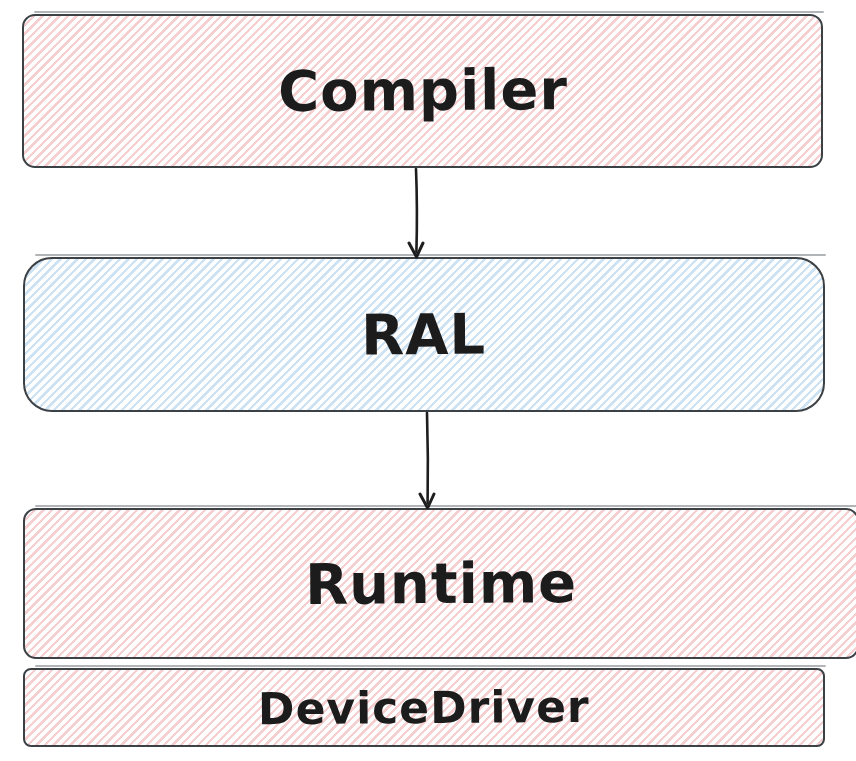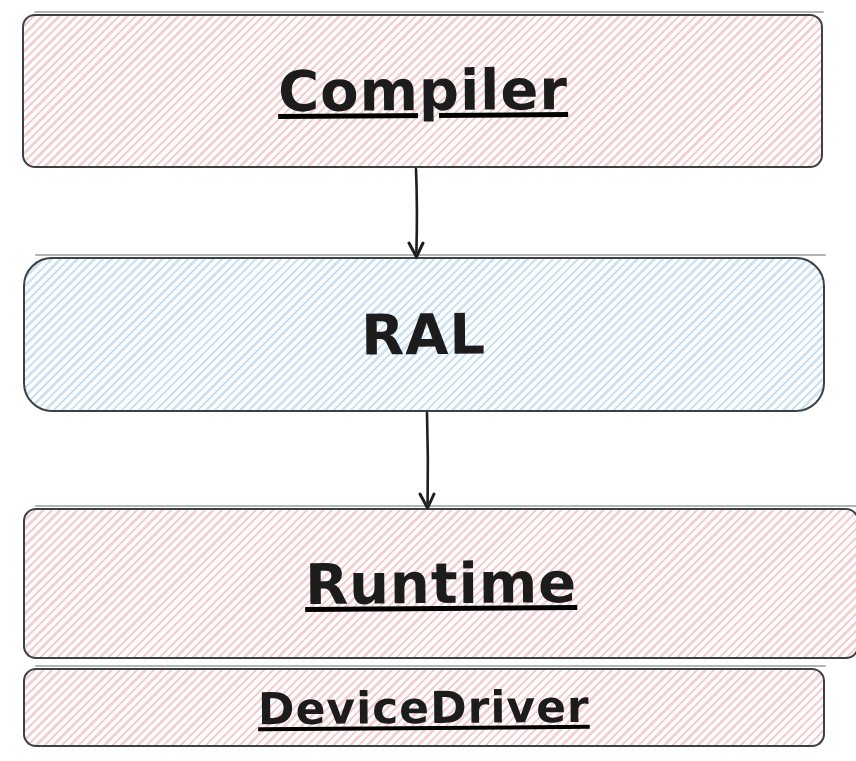--- a/index.html
+++ b/index.html
@@ -32,21 +32,20 @@
     content:"";
     position:absolute;
     left:10px;right:-3px;top:-5px;
     height:2px;
     background:rgba(115,120,126,.55);
     border-radius:2px;
   }
   .fill-pink{
     background:repeating-linear-gradient(135deg,
       var(--pinkHatch) 0 2.4px, var(--canvas) 2.4px 6px);
-    text-decoration:underline;
   }
   .fill-blue{
     background:repeating-linear-gradient(135deg,
       var(--blueHatch) 0 2.4px, var(--canvas) 2.4px 6px);
     border-radius:29px;
   }
   .label{
     color:var(--text);
     font-weight:bold;
     letter-spacing:1px;
@@ -81,21 +80,21 @@
   </div>
 
   <div class="node fill-blue" style="left:23px; top:257px; width:802px; height:155px;">
     <span class="label label-lg">RAL</span>
   </div>
 
   <div class="node fill-pink" style="left:23px; top:508px; width:836px; height:151px;">
     <span class="label label-lg">Runtime</span>
   </div>
 
-  <div class="node fill-pink" style="left:23px; top:668px; width:802px; height:79px;">
+  <div class="node fill-pink" style="left:23px; top:668px; width:802px; height:79px;border-radius:8px;">
     <span class="label label-md">DeviceDriver</span>
   </div>
 
   <svg class="arrow-layer" viewBox="0 0 856 761">
 
     <g>
       <path class="edge-line" d="M416,169 q1.6,40 0.4,83"></path>
       <path class="edge-head" d="M409,243 L416.5,257 L423,243"></path>
     </g>
 

